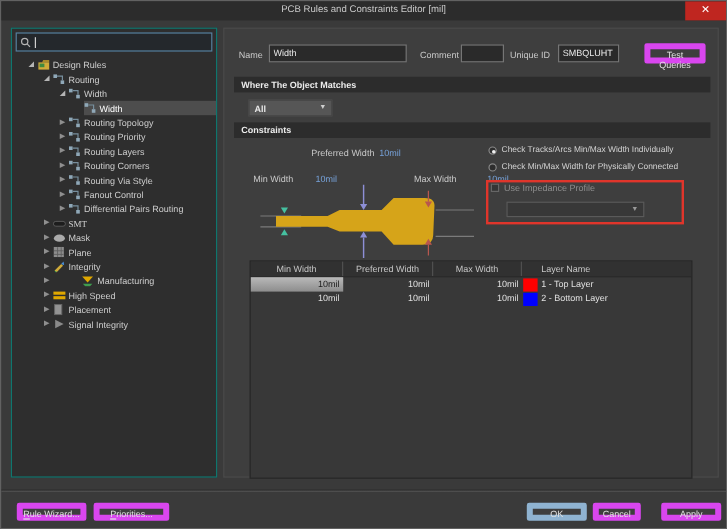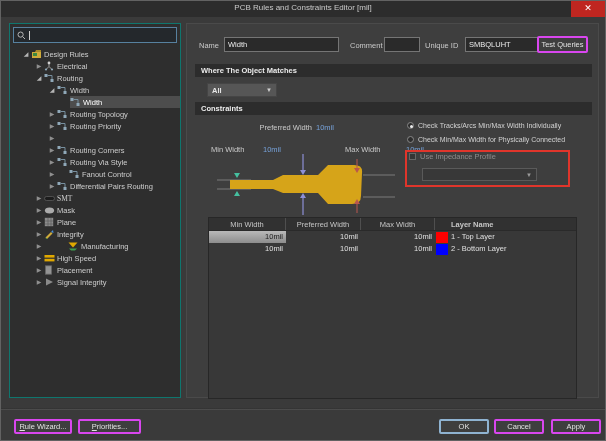--- a/index.html
+++ b/index.html
@@ -24,21 +24,21 @@
   .expander.expanded { color:#b5b5b5; }
   .row-content { display:flex; align-items:center; flex:1; height:12px; }
   .tree-row.selected .row-content { background:#4d4d4d; color:#fff; }
   .tree-icon { width:13px; flex:0 0 13px; display:flex; align-items:center; justify-content:flex-start; }
   
   .right-panel { position:absolute; left:185px; top:22px; width:413px; height:375px;
                  background:#3e3e3e; border:1px solid #4a4a4a; }
   .field-label { position:absolute; font-size:7.5px; color:#c9c9c9; }
   .text-input { position:absolute; background:#2a2a2a; border:1px solid #757575; color:#eaeaea;
                 font-size:7.5px; padding:0 3px; font-family:"Liberation Sans", sans-serif; }
-  .btn { background:#3e3e3e; border:2px solid #d946ef; border-radius:2px; color:#e2e2e2;
+  .btn { background:#3e3e3e; border:5px solid #d946ef; border-radius:2px; color:#e2e2e2;
          font-size:7.5px; text-align:center; font-family:"Liberation Sans", sans-serif; cursor:pointer; }
   .section-header { position:absolute; left:8px; width:397px; height:13px; background:#2c2c2c;
                     color:#ececec; font-size:7.5px; font-weight:bold; line-height:13px; padding-left:6px; }
   .dropdown { position:absolute; background:#565656; border:1px solid #454545; color:#e8e8e8;
               font-size:7.5px; display:flex; align-items:center; padding:0 4px;font-weight:bold; }
   .dropdown .dd-arrow { margin-left:auto; font-size:6px; color:#cfcfcf; }
   .value-link { position:absolute; font-size:7.5px; color:#76a1d8; cursor:pointer; }
   .radio-row { position:absolute; display:flex; align-items:center; gap:4px; font-size:7px; color:#d2d2d2; }
   .radio { width:7px; height:7px; border-radius:50%; border:1px solid #888; background:#2d2d2d; position:relative; }
   .radio.on::after { content:""; position:absolute; left:1.5px; top:1.5px; width:3px; height:3px;
@@ -48,21 +48,21 @@
                   font-size:7.5px; color:#8d8d8d; }
   .checkbox { width:7px; height:7px; border:1px solid #666; background:#353535; }
   .imp-dropdown { position:absolute; left:235px; top:144px; width:115px; height:13px; background:#383838;
                   border:1px solid #5a5a5a; display:flex; align-items:center; padding:0 4px; }
   .imp-dropdown .dd-arrow { margin-left:auto; font-size:6px; color:#9a9a9a; }
   
   .grid-panel { position:absolute; left:21px; top:193px; width:369px; height:182px;
                 background:#383838; border:1px solid #272727; }
   .grid-header { display:flex; height:13px; background:#313131; border-bottom:1px solid #2a2a2a; }
   .gh-cell { font-size:7.5px; color:#c6c6c6; line-height:13px; text-align:center; border-right:1px solid #4f4f4f; }
-  .gh-cell.layer { text-align:left; padding-left:16px; border-right:none;font-weight:bold; }
+  .gh-cell.layer { text-align:left; padding-left:16px; border-right:none; }
   .grid-row { display:flex; height:12px; align-items:center; }
   .gr-cell { font-size:7.5px; color:#e0e0e0; text-align:right; padding-right:3px; height:12px; line-height:12px; }
   .gr-cell.sel { background:linear-gradient(#b9b9b9,#8d8d8d); color:#1b1b1b; }
   .gr-layer { display:flex; align-items:center; gap:3px; text-align:left; padding-left:1px; }
   .swatch { width:12px; height:11px; flex:0 0 12px; }
   
   .divider { position:absolute; left:0; top:407px; width:100%; height:2px;
              background:linear-gradient(#292929,#575757); }
   .footer-btn { position:absolute; top:418px; height:15px; }
   .mnemonic::first-letter { text-decoration:underline; }
@@ -97,34 +97,20 @@
               <svg width="11" height="10">
                 <path d="M1 3 L4 3 L5 1 L10 1 L10 3 Z" fill="#a98a2c"></path>
                 <rect x="1" y="3" width="9" height="6" fill="#d0ab3a"></rect>
                 <rect x="2" y="4" width="4" height="3" fill="#3f8a3f"></rect>
               </svg>
             </span>
             <span>Design Rules</span>
           </span>
         </div>
         <div class="tree-row" style="padding-left: 24px;">
-          <span class="expander collapsed">▶</span>
-          <span class="row-content">
-            <span class="tree-icon">
-              <svg width="10" height="10">
-                <circle cx="5" cy="2" r="1.4" fill="#cfcfcf"></circle>
-                <path d="M5 3 V5.5 M5 5.5 L2 8.5 M5 5.5 L8 8.5" stroke="#9a9a9a" stroke-width="1" fill="none"></path>
-                <circle cx="2" cy="8.5" r="1.1" fill="#8fa8b8"></circle>
-                <circle cx="8" cy="8.5" r="1.1" fill="#8fa8b8"></circle>
-              </svg>
-            </span>
-            <span>Electrical</span>
-          </span>
-        </div>
-        <div class="tree-row" style="padding-left: 24px;">
           <span class="expander expanded">◢</span>
           <span class="row-content">
             <span class="tree-icon">
               <svg width="10" height="10">
                 <rect x="0.5" y="1" width="3" height="3" fill="#8fa8b8"></rect>
                 <rect x="6.5" y="6" width="3" height="3" fill="#8fa8b8"></rect>
                 <path d="M3.5 2.5 H8 V6" stroke="#778f9e" stroke-width="1" fill="none"></path>
               </svg>
             </span>
             <span>Routing</span>
@@ -177,20 +163,30 @@
                 <rect x="0.5" y="1" width="3" height="3" fill="#8fa8b8"></rect>
                 <rect x="6.5" y="6" width="3" height="3" fill="#8fa8b8"></rect>
                 <path d="M3.5 2.5 H8 V6" stroke="#778f9e" stroke-width="1" fill="none"></path>
               </svg>
             </span>
             <span>Routing Priority</span>
           </span>
         </div>
         <div class="tree-row" style="padding-left: 37px;">
           <span class="expander collapsed">▶</span>
+          <span class="row-content">
+            <span class="tree-icon">
+              <svg width="10" height="10">
+                <rect x="0.5" y="1" width="3" height="3" fill="#8fa8b8"></rect>
+                <rect x="6.5" y="6" width="3" height="3" fill="#8fa8b8"></rect>
+                <path d="M3.5 2.5 H8 V6" stroke="#778f9e" stroke-width="1" fill="none"></path>
+              </svg>
+            </span>
+            <span>Routing Layers</span>
+          </span>
         </div>
         <div class="tree-row" style="padding-left: 37px;">
           <span class="expander collapsed">▶</span>
           <span class="row-content">
             <span class="tree-icon">
               <svg width="10" height="10">
                 <rect x="0.5" y="1" width="3" height="3" fill="#8fa8b8"></rect>
                 <rect x="6.5" y="6" width="3" height="3" fill="#8fa8b8"></rect>
                 <path d="M3.5 2.5 H8 V6" stroke="#778f9e" stroke-width="1" fill="none"></path>
               </svg>
@@ -204,21 +200,21 @@
             <span class="tree-icon">
               <svg width="10" height="10">
                 <rect x="0.5" y="1" width="3" height="3" fill="#8fa8b8"></rect>
                 <rect x="6.5" y="6" width="3" height="3" fill="#8fa8b8"></rect>
                 <path d="M3.5 2.5 H8 V6" stroke="#778f9e" stroke-width="1" fill="none"></path>
               </svg>
             </span>
             <span>Routing Via Style</span>
           </span>
         </div>
-        <div class="tree-row" style="padding-left: 37px; gap: 12px;">
+        <div class="tree-row" style="padding-left: 37px;">
           <span class="expander collapsed">▶</span>
           <span class="row-content">
             <span class="tree-icon">
               <svg width="10" height="10">
                 <rect x="0.5" y="1" width="3" height="3" fill="#8fa8b8"></rect>
                 <rect x="6.5" y="6" width="3" height="3" fill="#8fa8b8"></rect>
                 <path d="M3.5 2.5 H8 V6" stroke="#778f9e" stroke-width="1" fill="none"></path>
               </svg>
             </span>
             <span>Fanout Control</span>
@@ -333,21 +329,21 @@
       </div>
   </div>
 
   <div class="right-panel">
 
     <div class="field-label" style="left:12px; top:17px;">Name</div>
     <input class="text-input" style="left: 37px; top: 13px; width: 115px; height: 15px;" value="Width">
     <div class="field-label" style="left:163px; top:17px;">Comment</div>
     <input class="text-input" style="left: 197px; top: 13px; width: 36px; height: 15px;" value="">
     <div class="field-label" style="left:238px; top:17px;">Unique ID</div>
-    <input class="text-input" style="left: 278px; top: 13px; width: 74px; height: 15px;" value="SMBQLUHT">
+    <input class="text-input" style="left: 278px; top: 13px; width: 51px; height: 15px;" value="SMBQLUHT">
     <button class="btn" style="position:absolute; left:350px; top:12px; width:51px; height:17px;">Test Queries</button>
 
     <div class="section-header" style="top:40px;">Where The Object Matches</div>
     <div class="dropdown" style="left:20px; top:59px; width:70px; height:14px;">
       <span>All</span>
       <span class="dd-arrow">▼</span>
     </div>
 
     <div class="section-header" style="top:78px;">Constraints</div>
 
@@ -423,15 +419,15 @@
           </div>
         </div>
     </div>
   </div>
 
   <div class="divider"></div>
   <button class="btn footer-btn mnemonic" style="left:13px; width:58px;">Rule Wizard...</button>
   <button class="btn footer-btn mnemonic" style="left:77px; width:63px;">Priorities...</button>
   <button class="btn footer-btn mnemonic" style="left:148px; width:84px;margin-top:28px;">Create Default Rules</button>
   <button class="btn footer-btn ok" style="left:438px; width:50px;">OK</button>
-  <button class="btn footer-btn" style="left:493px; width:50px;">Cancel</button>
+  <button class="btn footer-btn" style="left:493px; width:40px;">Cancel</button>
   <button class="btn footer-btn" style="left:550px; width:50px;">Apply</button>
 </div>
 
 </body></html>

